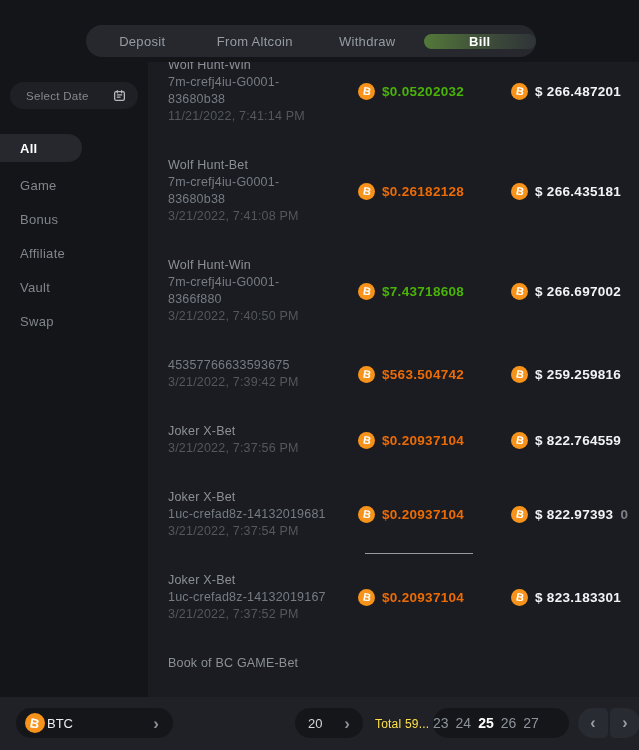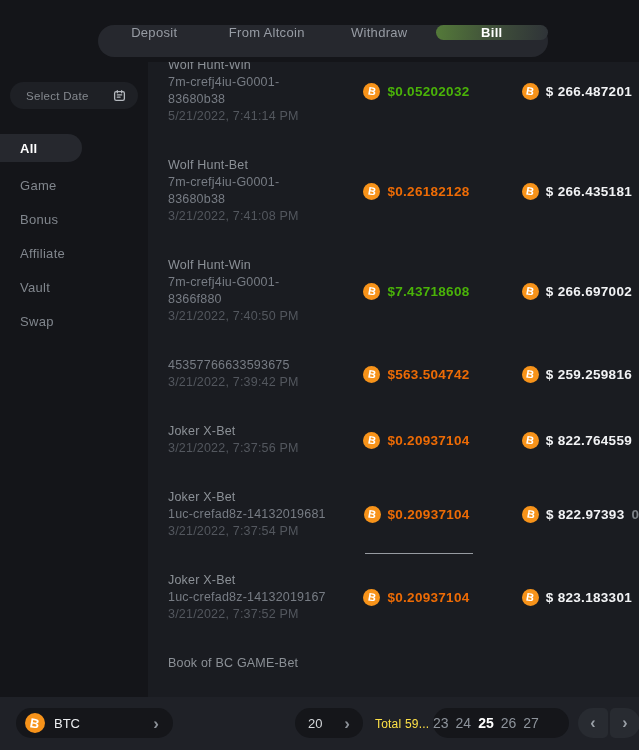--- a/index.html
+++ b/index.html
@@ -4,22 +4,22 @@
 <style>
   html,body{margin:0;padding:0;}
   body{
     width:639px;height:750px;overflow:hidden;position:relative;
     background:#141519;
     font-family:"Liberation Sans", sans-serif;
     -webkit-font-smoothing:antialiased;
   }
   
   .tabbar{
-    position:absolute;left:98px;top:25px;width:450px;height:32px;
-    background:#26282e;border-radius:17px;display:flex;align-items:flex-start;
+    position:absolute;left:86px;top:25px;width:450px;height:32px;
+    background:#26282e;border-radius:17px;display:flex;align-items:center;
   }
   .tab{
     flex:1;display:flex;align-items:center;justify-content:center;
     color:#979ca4;font-size:13px;letter-spacing:.3px;cursor:pointer;
     border-radius:17px;
   }
   .tab.active{
     background:linear-gradient(95deg,#547a39 0%,#42543a 45%,#2f3338 100%);
     color:#ffffff;font-weight:bold;
   }
@@ -45,21 +45,21 @@
     color:#ffffff;font-weight:bold;margin-bottom:6px;
   }
   
   .main{
     position:absolute;left:148px;top:62px;right:0;bottom:53px;
     background:#1a1c21;overflow:hidden;
   }
   .list{margin-top:-5px;}
   .row{
     display:flex;align-items:center;
-    padding-left:20px;margin-bottom:32px;justify-content:space-between;
+    padding-left:20px;margin-bottom:32px;
   }
   .name{width:190px;}
   .name .title{color:#8c9197;font-size:12.5px;line-height:17px;letter-spacing:.2px;}
   .name .tid{color:#777c84;font-size:12.5px;line-height:17px;letter-spacing:.2px;}
   .name .time{color:#53575e;font-size:12.5px;line-height:17px;letter-spacing:.2px;}
   .amount{width:153px;display:flex;align-items:center;gap:7px;}
   .amount .val{font-size:13.5px;font-weight:bold;letter-spacing:.3px;}
   .win .val{color:#4ab308;}
   .bet .val{color:#ed6b05;}
   .balance{display:flex;align-items:center;gap:7px;}
@@ -83,21 +83,21 @@
     background:#1f2127;
   }
   .pill{
     position:absolute;top:11px;height:30px;border-radius:15px;
     background:#15161a;display:flex;align-items:center;box-sizing:border-box;
     cursor:pointer;
   }
   .currency-pill{left:16px;width:157px;padding:0 14px 0 9px;}
   .currency-pill .coin{width:20px;height:20px;}
   .currency-pill .coin span{font-size:13px;}
-  .currency-pill .cur-label{color:#eceef0;font-size:13px;margin-left:9px;flex:1;}
+  .currency-pill .cur-label{color:#eceef0;font-size:13px;margin-left:2px;flex:1;}
   .chev{color:#8b9097;font-size:17px;line-height:1;font-weight:bold;}
   .pagesize-pill{left:295px;width:68px;padding:0 13px;justify-content:space-between;}
   .pagesize-pill .ps-val{color:#d4d7da;font-size:13px;}
   .total-label{
     position:absolute;left:375px;top:0;height:53px;display:flex;align-items:center;
     color:#fde047;font-size:12px;letter-spacing:.2px;
   }
   .pagination-pill{left:433px;width:136px;gap:7px;}
   .page-num{color:#8d939b;font-size:14px;cursor:pointer;}
   .page-num.current{color:#ffffff;font-weight:bold;}
@@ -144,21 +144,21 @@
 </div>
 
 <div class="main">
   <div class="list">
 
     <div class="row win">
       <div class="name">
         <div class="title">Wolf Hunt-Win</div>
         <div class="tid">7m-crefj4iu-G0001-</div>
         <div class="tid">83680b38</div>
-        <div class="time">5/21/2022, 7:41:14 PM</div>
+        <div class="time">11/21/2022, 7:41:14 PM</div>
       </div>
       <div class="amount">
         <span class="coin">
             <span>B</span>
           </span>
         <span class="val">$0.05202032</span>
       </div>
       <div class="balance">
         <span class="coin">
             <span>B</span>

